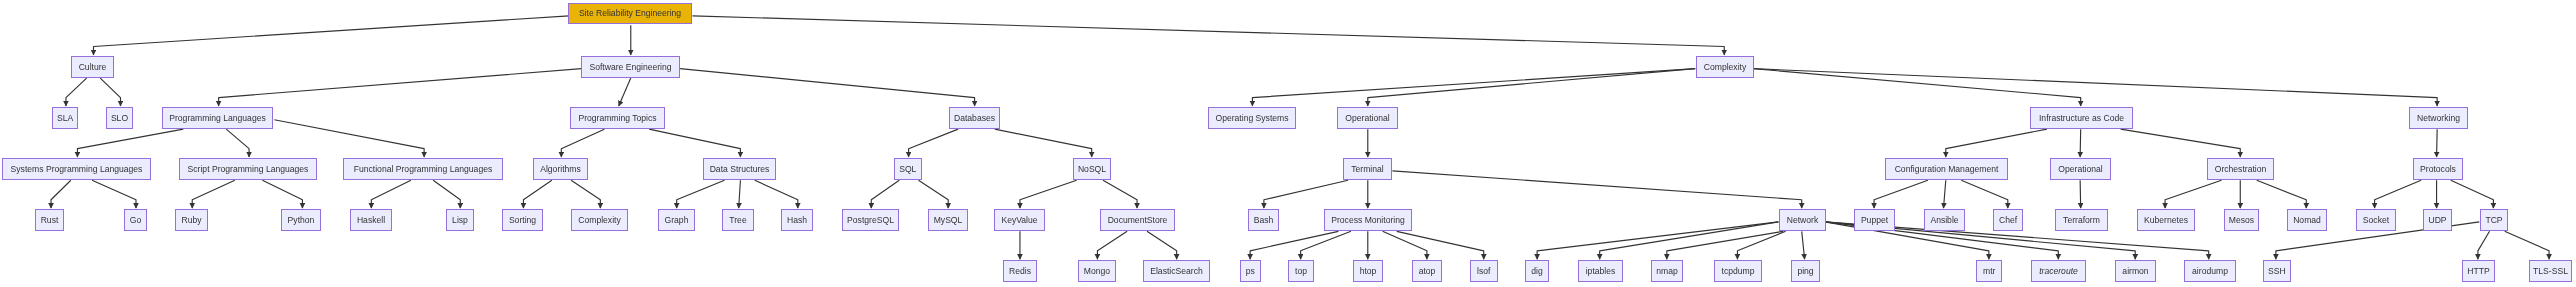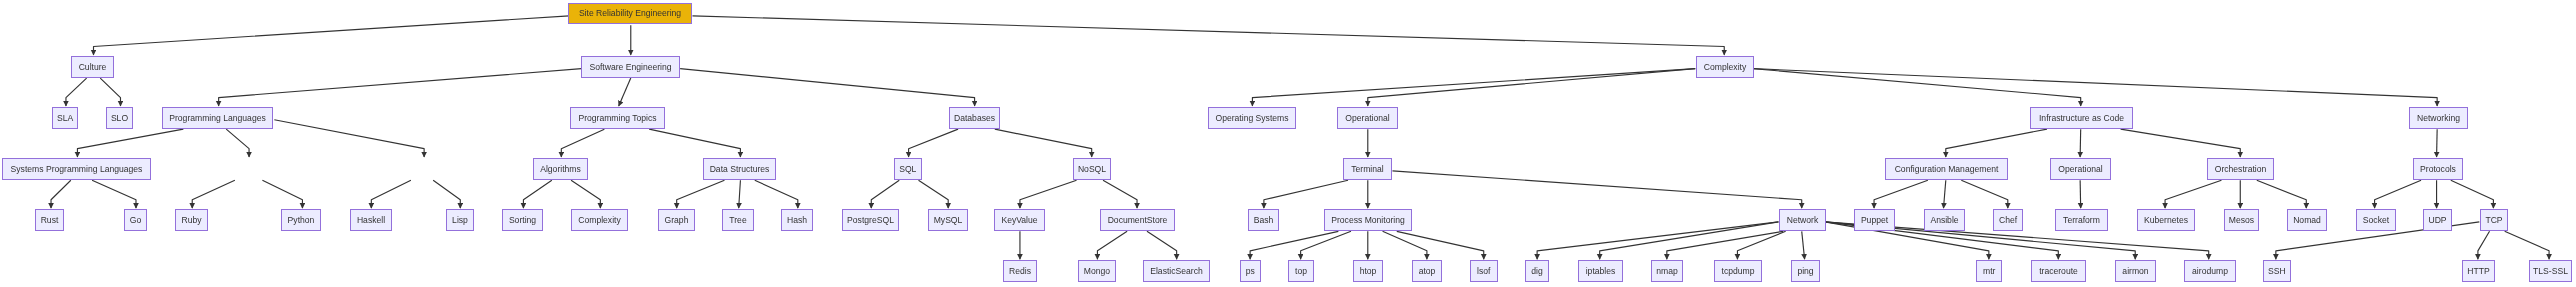--- a/index.html
+++ b/index.html
@@ -112,20 +112,22 @@
       <div class="node" style="left: 52px; top: 107px; width: 26.4px; height: 22.4px; background: rgb(236, 236, 255); border-color: rgb(147, 112, 219); color: rgb(51, 51, 51);">SLA</div>
       <div class="node" style="left: 106px; top: 107px; width: 27px; height: 22.4px; background: rgb(236, 236, 255); border-color: rgb(147, 112, 219); color: rgb(51, 51, 51);">SLO</div>
       <div class="node" style="left: 162px; top: 107px; width: 111px; height: 22.4px; background: rgb(236, 236, 255); border-color: rgb(147, 112, 219); color: rgb(51, 51, 51);">Programming Languages</div>
       <div class="node" style="left: 570px; top: 107px; width: 95px; height: 22.4px; background: rgb(236, 236, 255); border-color: rgb(147, 112, 219); color: rgb(51, 51, 51);">Programming Topics</div>
       <div class="node" style="left: 949px; top: 107px; width: 51px; height: 22.4px; background: rgb(236, 236, 255); border-color: rgb(147, 112, 219); color: rgb(51, 51, 51);">Databases</div>
       <div class="node" style="left: 1208px; top: 107px; width: 88px; height: 22.4px; background: rgb(236, 236, 255); border-color: rgb(147, 112, 219); color: rgb(51, 51, 51);">Operating Systems</div>
       <div class="node" style="left: 1337px; top: 107px; width: 61px; height: 22.4px; background: rgb(236, 236, 255); border-color: rgb(147, 112, 219); color: rgb(51, 51, 51);">Operational</div>
       <div class="node" style="left: 2030px; top: 107px; width: 103px; height: 22.4px; background: rgb(236, 236, 255); border-color: rgb(147, 112, 219); color: rgb(51, 51, 51);">Infrastructure as Code</div>
       <div class="node" style="left: 2409px; top: 107px; width: 59px; height: 22.4px; background: rgb(236, 236, 255); border-color: rgb(147, 112, 219); color: rgb(51, 51, 51);">Networking</div>
       <div class="node" style="left: 2px; top: 158px; width: 149px; height: 22.4px; background: rgb(236, 236, 255); border-color: rgb(147, 112, 219); color: rgb(51, 51, 51);">Systems Programming Languages</div>
+      <div class="node" style="left: 179px; top: 158px; width: 138px; height: 22.4px; background: rgb(236, 236, 255); border-color: rgb(147, 112, 219); color: rgb(51, 51, 51);">Script Programming Languages</div>
+      <div class="node" style="left: 343px; top: 158px; width: 160px; height: 22.4px; background: rgb(236, 236, 255); border-color: rgb(147, 112, 219); color: rgb(51, 51, 51);">Functional Programming Languages</div>
       <div class="node" style="left: 533px; top: 158px; width: 55px; height: 22.4px; background: rgb(236, 236, 255); border-color: rgb(147, 112, 219); color: rgb(51, 51, 51);">Algorithms</div>
       <div class="node" style="left: 703px; top: 158px; width: 73px; height: 22.4px; background: rgb(236, 236, 255); border-color: rgb(147, 112, 219); color: rgb(51, 51, 51);">Data Structures</div>
       <div class="node" style="left: 894px; top: 158px; width: 27.6px; height: 22.4px; background: rgb(236, 236, 255); border-color: rgb(147, 112, 219); color: rgb(51, 51, 51);">SQL</div>
       <div class="node" style="left: 1073px; top: 158px; width: 38px; height: 22.4px; background: rgb(236, 236, 255); border-color: rgb(147, 112, 219); color: rgb(51, 51, 51);">NoSQL</div>
       <div class="node" style="left: 1343px; top: 158px; width: 49px; height: 22.4px; background: rgb(236, 236, 255); border-color: rgb(147, 112, 219); color: rgb(51, 51, 51);">Terminal</div>
       <div class="node" style="left: 1885px; top: 158px; width: 123px; height: 22.4px; background: rgb(236, 236, 255); border-color: rgb(147, 112, 219); color: rgb(51, 51, 51);">Configuration Management</div>
       <div class="node" style="left: 2050px; top: 158px; width: 61px; height: 22.4px; background: rgb(236, 236, 255); border-color: rgb(147, 112, 219); color: rgb(51, 51, 51);">Operational</div>
       <div class="node" style="left: 2207px; top: 158px; width: 67px; height: 22.4px; background: rgb(236, 236, 255); border-color: rgb(147, 112, 219); color: rgb(51, 51, 51);">Orchestration</div>
       <div class="node" style="left: 2413px; top: 158px; width: 50px; height: 22.4px; background: rgb(236, 236, 255); border-color: rgb(147, 112, 219); color: rgb(51, 51, 51);">Protocols</div>
       <div class="node" style="left: 35px; top: 209px; width: 29px; height: 22.4px; background: rgb(236, 236, 255); border-color: rgb(147, 112, 219); color: rgb(51, 51, 51);">Rust</div>
@@ -163,21 +165,21 @@
       <div class="node" style="left: 1288px; top: 260px; width: 26px; height: 22.4px; background: rgb(236, 236, 255); border-color: rgb(147, 112, 219); color: rgb(51, 51, 51);">top</div>
       <div class="node" style="left: 1353px; top: 260px; width: 30px; height: 22.4px; background: rgb(236, 236, 255); border-color: rgb(147, 112, 219); color: rgb(51, 51, 51); text-align: center;">htop</div>
       <div class="node" style="left: 1412px; top: 260px; width: 30px; height: 22.4px; background: rgb(236, 236, 255); border-color: rgb(147, 112, 219); color: rgb(51, 51, 51);">atop</div>
       <div class="node" style="left: 1470px; top: 260px; width: 27.6px; height: 22.4px; background: rgb(236, 236, 255); border-color: rgb(147, 112, 219); color: rgb(51, 51, 51);">lsof</div>
       <div class="node" style="left: 1525px; top: 260px; width: 24px; height: 22.4px; background: rgb(236, 236, 255); border-color: rgb(147, 112, 219); color: rgb(51, 51, 51);">dig</div>
       <div class="node" style="left: 1578px; top: 260px; width: 45px; height: 22.4px; background: rgb(236, 236, 255); border-color: rgb(147, 112, 219); color: rgb(51, 51, 51);">iptables</div>
       <div class="node" style="left: 1651px; top: 260px; width: 32px; height: 22.4px; background: rgb(236, 236, 255); border-color: rgb(147, 112, 219); color: rgb(51, 51, 51);">nmap</div>
       <div class="node" style="left: 1714px; top: 260px; width: 48px; height: 22.4px; background: rgb(236, 236, 255); border-color: rgb(147, 112, 219); color: rgb(51, 51, 51);">tcpdump</div>
       <div class="node" style="left: 1791px; top: 260px; width: 29px; height: 22.4px; background: rgb(236, 236, 255); border-color: rgb(147, 112, 219); color: rgb(51, 51, 51);">ping</div>
       <div class="node" style="left: 1976px; top: 260px; width: 26.4px; height: 22.4px; background: rgb(236, 236, 255); border-color: rgb(147, 112, 219); color: rgb(51, 51, 51);">mtr</div>
-      <div class="node" style="left: 2031px; top: 260px; width: 55px; height: 22.4px; background: rgb(236, 236, 255); border-color: rgb(147, 112, 219); color: rgb(51, 51, 51);">traceroute</div>
+      <div class="node" style="left: 2031px; top: 260px; width: 55px; height: 22.4px; background: rgb(236, 236, 255); border-color: rgb(147, 112, 219); color: rgb(51, 51, 51); font-style: italic;">traceroute</div>
       <div class="node" style="left: 2115px; top: 260px; width: 41px; height: 22.4px; background: rgb(236, 236, 255); border-color: rgb(147, 112, 219); color: rgb(51, 51, 51);">airmon</div>
       <div class="node" style="left: 2184px; top: 260px; width: 52px; height: 22.4px; background: rgb(236, 236, 255); border-color: rgb(147, 112, 219); color: rgb(51, 51, 51);">airodump</div>
       <div class="node" style="left: 2263px; top: 260px; width: 27.6px; height: 22.4px; background: rgb(236, 236, 255); border-color: rgb(147, 112, 219); color: rgb(51, 51, 51);">SSH</div>
       <div class="node" style="left: 2462px; top: 260px; width: 33px; height: 22.4px; background: rgb(236, 236, 255); border-color: rgb(147, 112, 219); color: rgb(51, 51, 51);">HTTP</div>
       <div class="node" style="left: 2529px; top: 260px; width: 43px; height: 22.4px; background: rgb(236, 236, 255); border-color: rgb(147, 112, 219); color: rgb(51, 51, 51);">TLS-SSL</div>
     </div>
 </div>
 
 
 </body></html>

